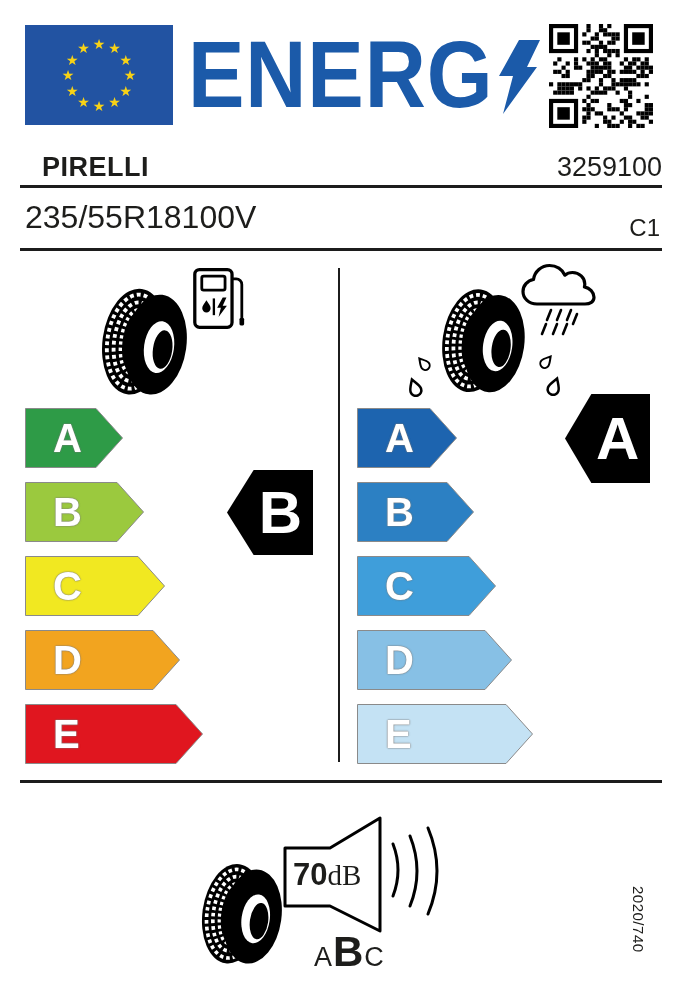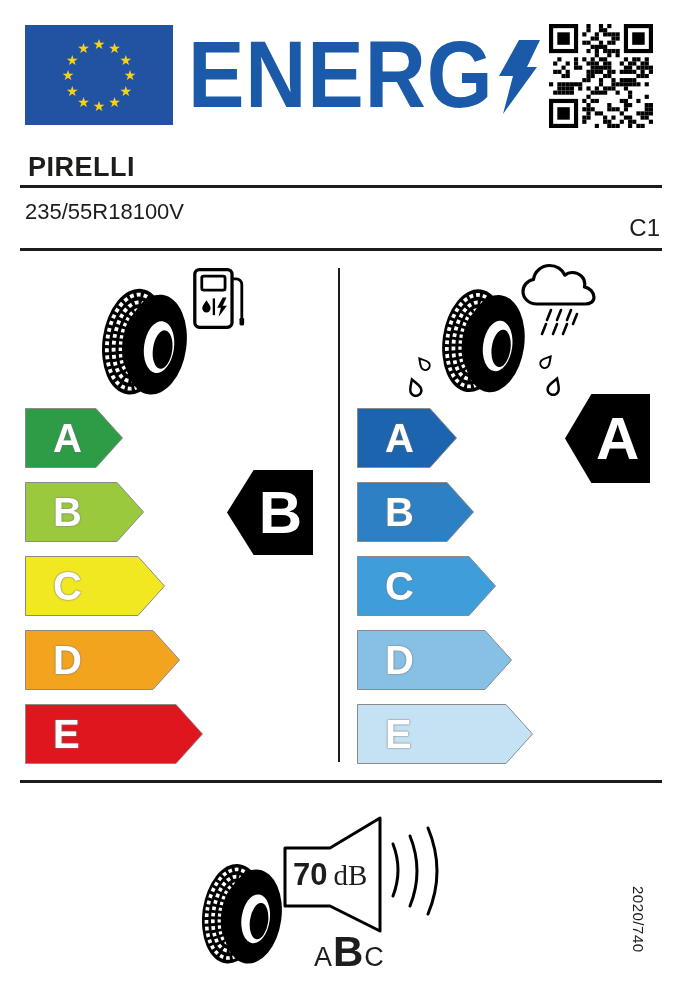--- a/index.html
+++ b/index.html
@@ -4,36 +4,36 @@
 <style>
   html,body{margin:0;padding:0;background:#fff;}
   body{font-family:"Liberation Sans",sans-serif;color:#1d1d1b;}
   .label{position:relative;width:682px;height:1000px;background:#fff;overflow:hidden;}
   .abs{position:absolute;}
   .hr{position:absolute;left:20px;width:642px;height:3px;background:#1c1c1c;}
   
   .energ{position:absolute;left:188px;top:28px;font-size:94px;font-weight:bold;color:#1b5aa9;
          line-height:1;transform:scaleX(.9);transform-origin:left top;letter-spacing:1px;white-space:nowrap;}
   
-  .brand{position:absolute;left:28px;top:152px;font-size:27px;font-weight:bold;letter-spacing:.5px;}
+  .brand{position:absolute;left:42px;top:152px;font-size:27px;font-weight:bold;letter-spacing:.5px;}
   .artno{position:absolute;right:20px;top:152px;font-size:27px;}
-  .size{position:absolute;left:25px;top:199px;font-size:22px;}
+  .size{position:absolute;left:25px;top:199px;font-size:32px;}
   .tclass{position:absolute;right:22px;top:214px;font-size:24px;}
   
   .vdivider{position:absolute;left:338px;top:268px;width:2px;height:494px;background:#1c1c1c;}
   .class-row{position:absolute;height:60px;}
   .class-row svg{position:absolute;left:0;top:0;overflow:visible;}
   .class-letter{position:absolute;left:28px;top:0;height:60px;line-height:60px;font-size:40px;font-weight:bold;color:#fff;
                 text-shadow:0 0 1.5px #7a7a7a,0 0 1.5px #7a7a7a;}
   .rating{position:absolute;background:#000;color:#fff;font-weight:bold;
           clip-path:polygon(0 50%,31% 0,100% 0,100% 100%,31% 100%);
           display:flex;align-items:center;justify-content:center;}
   .rating span{font-size:60px;margin-left:24%;}
   
-  .db-text{position:absolute;left:293px;top:857px;display:flex;align-items:baseline;gap:6px;z-index:4;}
+  .db-text{position:absolute;left:293px;top:857px;display:flex;align-items:baseline;z-index:4;}
   .db-val{font-size:31px;font-weight:bold;}
   .db-unit{font-size:29px;font-family:Liberation Serif, serif;}
   .abc{position:absolute;left:314px;top:928px;display:flex;align-items:baseline;letter-spacing:1px;z-index:4;}
   .abc .s{font-size:27px;}
   .abc .big{font-size:42px;font-weight:bold;}
   .reg{position:absolute;left:630px;top:886px;font-size:15px;writing-mode:vertical-rl;letter-spacing:.5px;}
   svg{display:block;}
 </style>
 </head>
 <body>
@@ -265,20 +265,21 @@
       <rect x="10.32" y="8.32" width="12.48" height="12.48" fill="#000"></rect>
       <rect x="76.88" y="0" width="29.12" height="29.12" fill="#000"></rect>
       <rect x="81.04" y="4.16" width="20.8" height="20.8" fill="#fff"></rect>
       <rect x="85.2" y="8.32" width="12.48" height="12.48" fill="#000"></rect>
       <rect x="2" y="74.88" width="29.12" height="29.12" fill="#000"></rect>
       <rect x="6.16" y="79.04" width="20.8" height="20.8" fill="#fff"></rect>
       <rect x="10.32" y="83.2" width="12.48" height="12.48" fill="#000"></rect>
     </svg>
 
   <div class="brand">PIRELLI</div>
+  <div class="artno">3259100</div>
   <div class="hr" style="top:185px;"></div>
   <div class="size">235/55R18100V</div>
   <div class="tclass">C1</div>
   <div class="hr" style="top:248px;"></div>
 
   <svg class="abs" style="left:95px;top:286px;" width="98" height="114" viewBox="0 0 100 118">
     <g transform="rotate(8 50 59)">
       <ellipse cx="40" cy="59" rx="33" ry="55" fill="#000"></ellipse>
       <ellipse cx="40" cy="59" rx="28" ry="49" fill="none" stroke="#fff" stroke-width="4" stroke-dasharray="4 3.2"></ellipse>
       <ellipse cx="40" cy="59" rx="21" ry="41" fill="none" stroke="#fff" stroke-width="4" stroke-dasharray="4 3.2"></ellipse>

